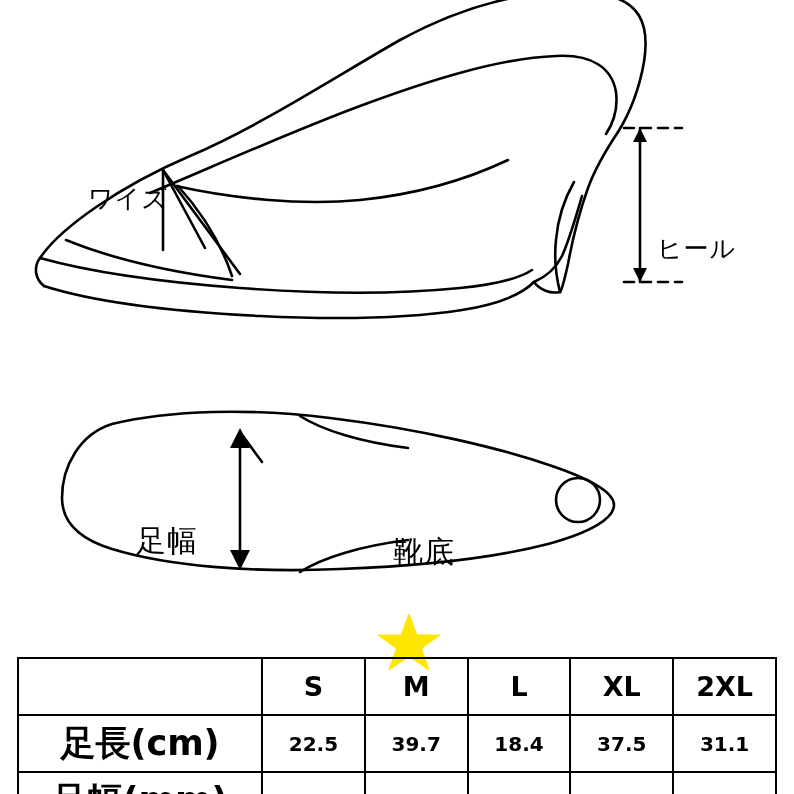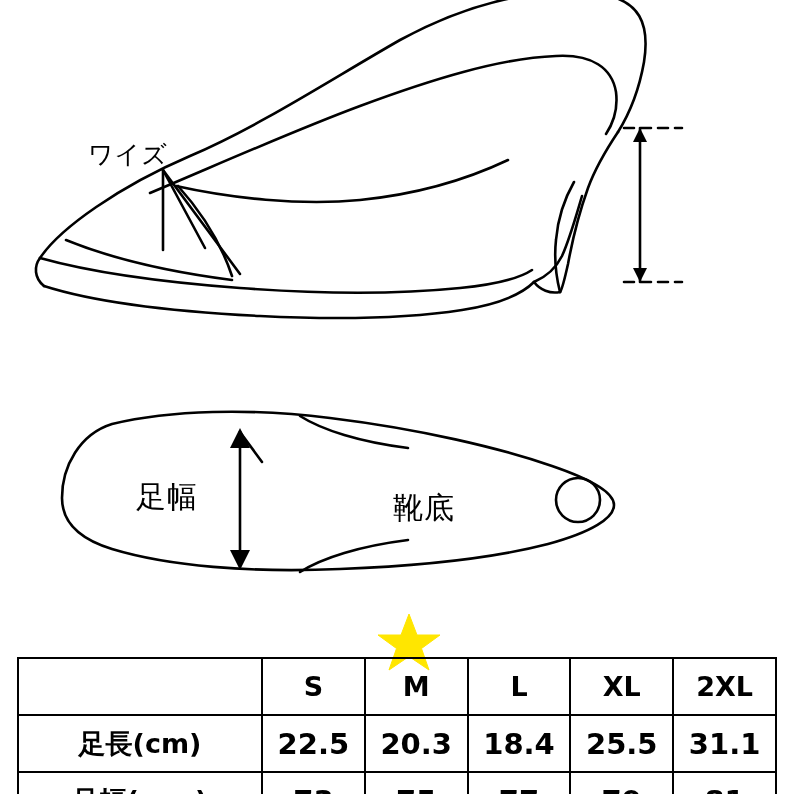--- a/index.html
+++ b/index.html
@@ -27,20 +27,21 @@
     width: 794px;
     height: 794px;
   }
   .label {
     position: absolute;
     font-family: "DejaVu Sans", "Liberation Sans", sans-serif;
     font-size: 25px;
     color: #000;
     white-space: nowrap;
     letter-spacing: 1px;
+    margin-top: 44px;
   }
   .label-waizu { left: 88px; top: 138px; }
   .label-heel  { left: 657px; top: 188px; }
   .label-ashihaba { left: 136px; top: 477px; font-size: 30px; }
   .label-kutsuzoko { left: 393px; top: 488px; font-size: 30px; }
 
   
   .size-table-wrap {
     position: absolute;
     left: 17px;
@@ -52,26 +53,26 @@
     width: 760px;
     table-layout: fixed;
   }
   table.size-table td, table.size-table th {
     border: 2px solid #000;
     height: 55px;
     text-align: center;
     vertical-align: middle;
     font-family: "DejaVu Sans", "Liberation Sans", sans-serif;
     font-weight: bold;
-    font-size: 29px;
+    font-size: 20px;
     padding: 0;
   }
   table.size-table td.rowhead {
     width: 242px;
-    font-size: 27px;
+    font-size: 35px;
     margin-top: 32px;
   }
   table.size-table td.blank {
     background: #fff;
   }
   table.size-table td.colhead {
     font-size: 27px;
   }
   
   .star {
@@ -175,20 +176,21 @@
           <line x1="240" y1="432" x2="240" y2="566"></line>
           <path d="M240 428 l -10 20 l 20 0 z" fill="#000" stroke="none"></path>
           <path d="M240 570 l -10 -20 l 20 0 z" fill="#000" stroke="none"></path>
           <line x1="240" y1="432" x2="262" y2="462"></line>
         </g>
       </g>
     </g>
   </svg>
 
   <div class="label label-waizu">ワイズ</div>
+  <div class="label label-heel">ヒール</div>
   <div class="label label-ashihaba">足幅</div>
   <div class="label label-kutsuzoko">靴底</div>
 
   <svg class="star" viewBox="0 0 64 62">
     <polygon points="32,2 40,23 63,23 44.5,36.5 52,58 32,44.5 12,58 19.5,36.5 1,23 24,23" fill="#ffe600" stroke="#ffe600" stroke-width="1"></polygon>
   </svg>
 
   <div class="size-table-wrap">
     <table class="size-table">
       <tbody>
@@ -196,23 +198,23 @@
           <td class="rowhead blank"></td>
           <td class="colhead">S</td>
           <td class="colhead">M</td>
           <td class="colhead">L</td>
           <td class="colhead">XL</td>
           <td class="colhead">2XL</td>
         </tr>
         <tr>
           <td class="rowhead">足長(cm)</td>
           <td>22.5</td>
-          <td>20.3</td>
+          <td>39.7</td>
           <td>18.4</td>
-          <td>25.5</td>
+          <td>37.5</td>
           <td>31.1</td>
         </tr>
         <tr>
           <td class="rowhead">足幅(mm)</td>
           <td>73</td>
           <td>75</td>
           <td>77</td>
           <td>79</td>
           <td>81</td>
         </tr>

